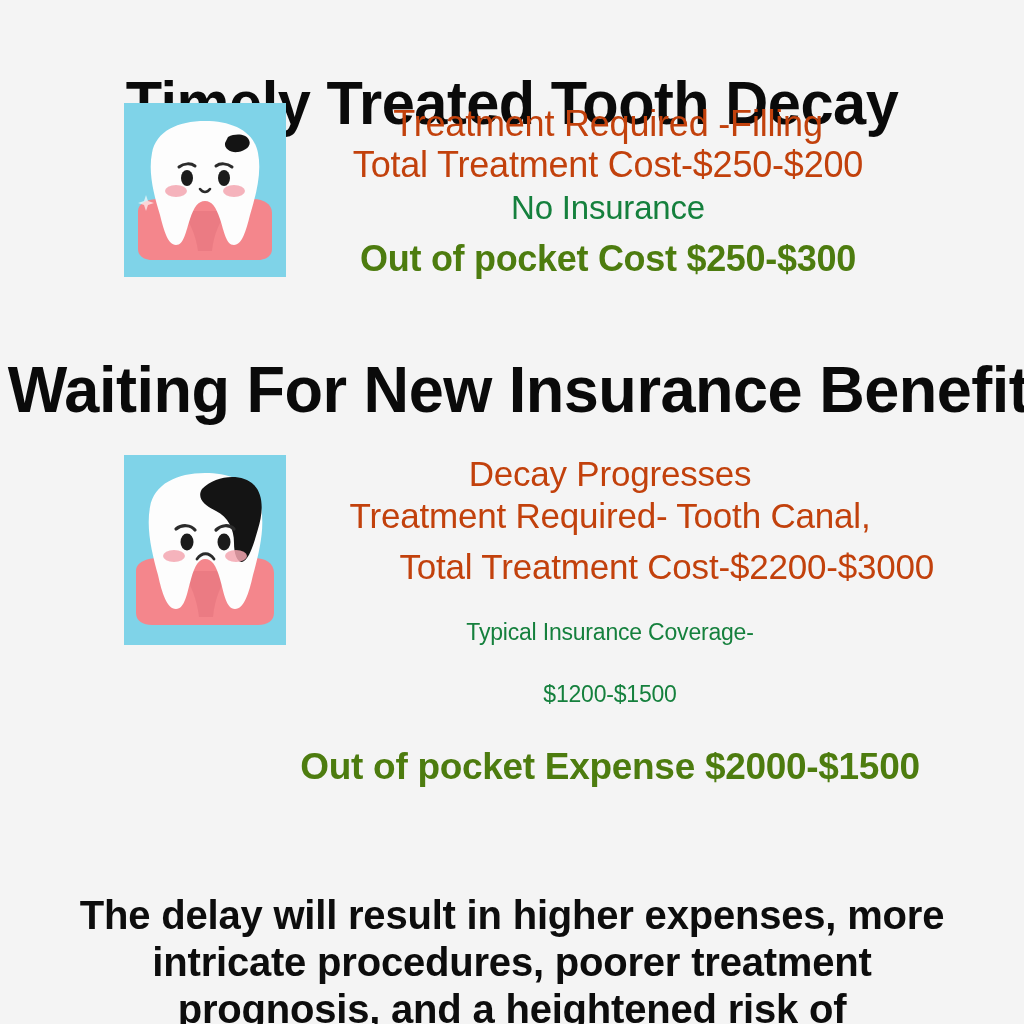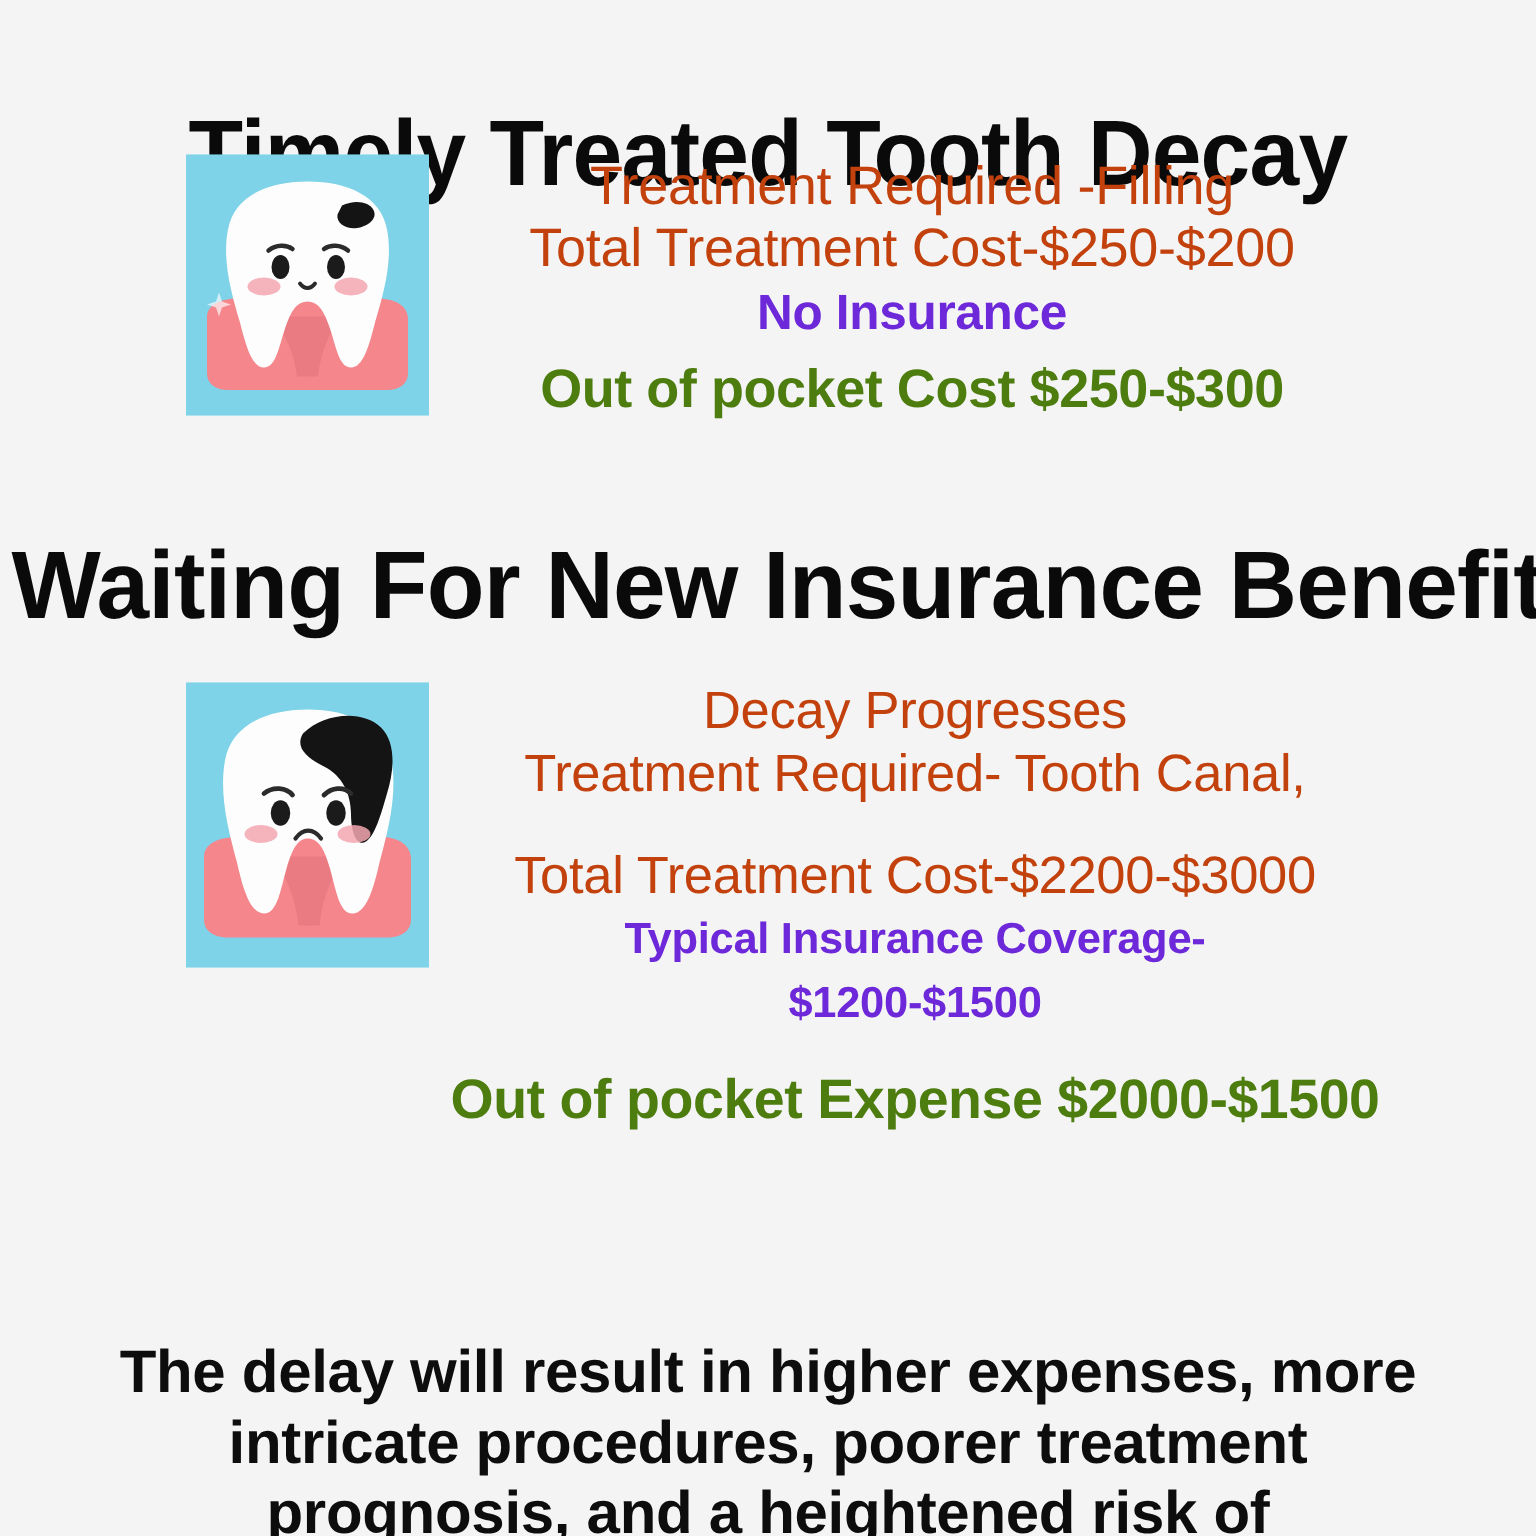--- a/index.html
+++ b/index.html
@@ -95,43 +95,44 @@
     white-space: pre;
   }
   .line-dark-1 {
     font-size: 36px;
     line-height: 41px;
     letter-spacing: -0.2px;
   }
   .line-red-light {
     font-size: 33px;
     line-height: 45px;
-    color: #6d28d9;
-    font-weight: 700;
+    color: #15803d;
+    font-weight: 400;
     letter-spacing: -0.2px;
   }
   .line-red-bold {
     font-size: 36px;
     line-height: 50px;
     color: #4d7c0f;
     font-weight: 700;
     font-family: "Liberation Sans Narrow", "Liberation Sans", sans-serif;
     letter-spacing: -0.3px;
   }
   #oop-1 { margin-top: 4px; }
 
   .line-dark-2 {
     font-size: 35px;
     line-height: 42px;
     letter-spacing: -0.2px;
   }
-  #cost-2 { margin-top: 26px; }
+  #cost-2 { margin-top: 9px; text-align: right; }
   #coverage-2 {
-    font-size: 29px;
-    line-height: 43px;
+    margin-top: 13px;
+    font-size: 23px;
+    line-height: 62px;
   }
   #oop-2 {
     margin-top: 18px;
     font-size: 37px;
     line-height: 48px;
   }
 
   
   #footer-note {
     position: absolute;

